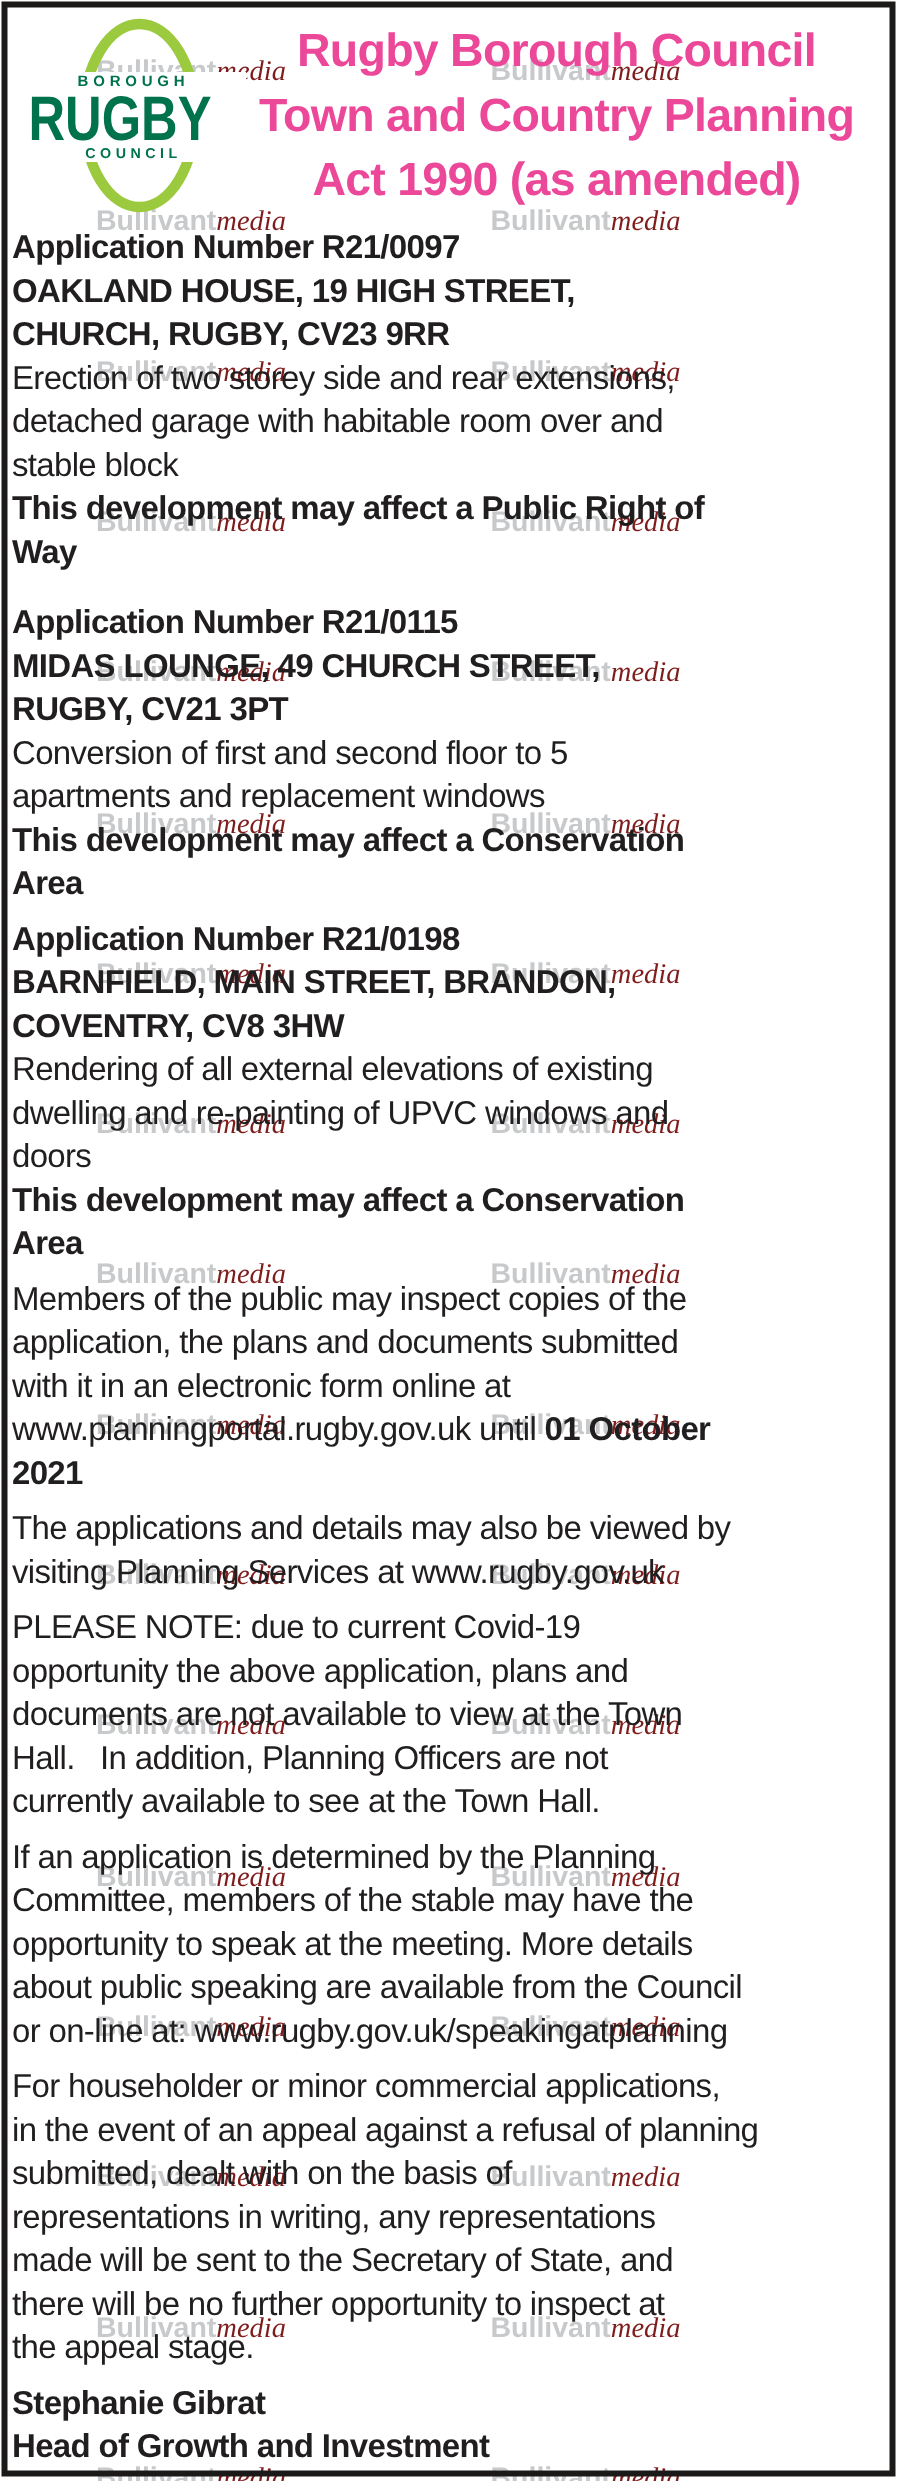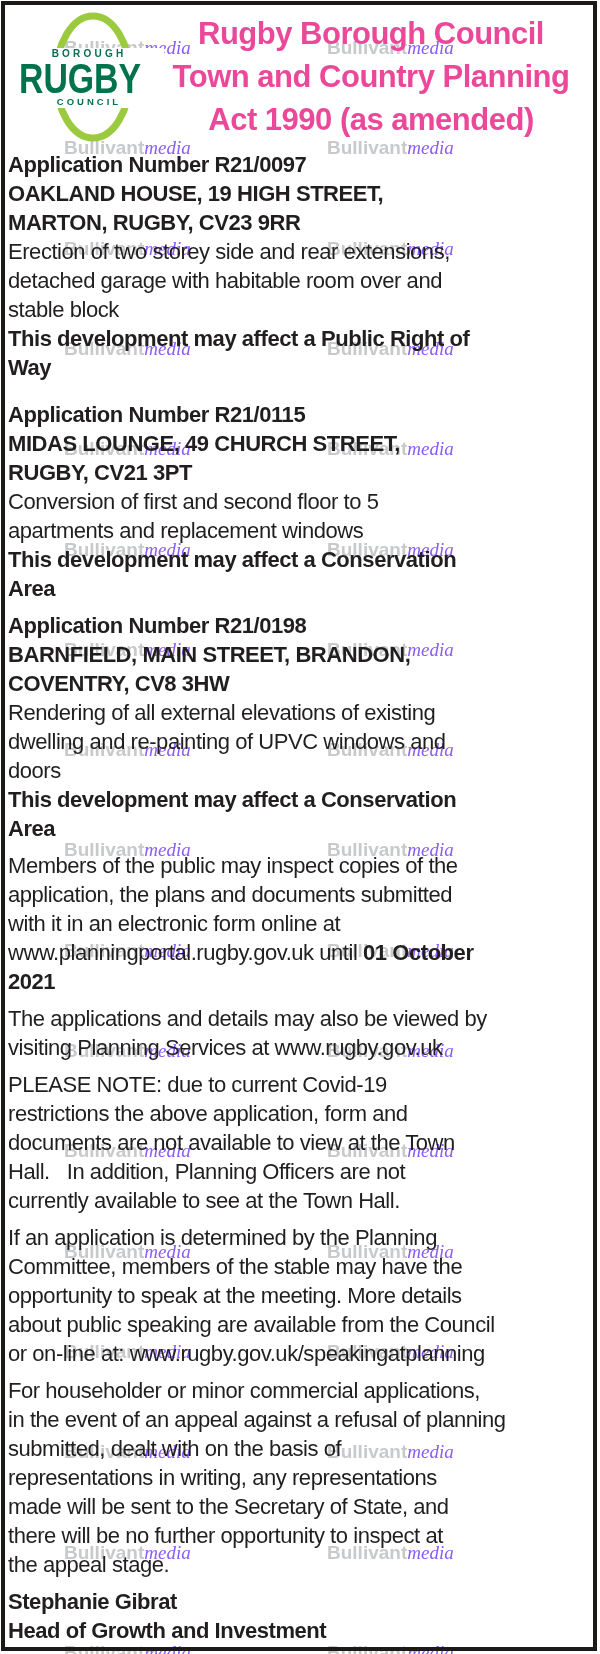--- a/index.html
+++ b/index.html
@@ -11,21 +11,21 @@
     position:absolute;left:1px;top:1px;width:596px;height:1650px;
     box-sizing:border-box;border:4px solid #1c1919;z-index:3;pointer-events:none;
   }
   .wm-layer{position:absolute;left:0;top:0;width:600px;height:1654px;z-index:1;}
   .wm{
     position:absolute;font-size:19px;font-weight:bold;color:#c7c9cb;
     letter-spacing:0;white-space:nowrap;
   }
   .wm .it{
     font-family:"Liberation Serif",serif;font-style:italic;font-weight:normal;
-    color:#8b5cf6;
+    color:#7f1d1d;
   }
   .content{position:absolute;left:0;top:0;width:600px;height:1394px;z-index:2;}
   .logo{position:absolute;left:14px;top:8px;width:150px;height:138px;}
   .title{
     position:absolute;left:150px;top:12px;width:442px;text-align:center;
     font-weight:bold;font-size:31px;line-height:43px;letter-spacing:-0.5px;color:#ec4899;
   }
   .body-col{
     position:absolute;left:8px;top:150px;width:584px;
     font-size:22px;line-height:29px;letter-spacing:-0.45px;
@@ -90,21 +90,21 @@
   <div class="title">
     <div>Rugby Borough Council</div>
     <div>Town and Country Planning</div>
     <div>Act 1990 (as amended)</div>
   </div>
 
   <div class="body-col">
       <div class="para">
         <div class="line"><span class="b">Application Number R21/0097</span></div>
         <div class="line"><span class="b">OAKLAND HOUSE, 19 HIGH STREET,</span></div>
-        <div class="line"><span class="b">MARTON, RUGBY, CV23 9RR</span></div>
+        <div class="line"><span class="b">CHURCH, RUGBY, CV23 9RR</span></div>
         <div class="line"><span>Erection of two storey side and rear extensions,</span></div>
         <div class="line"><span>detached garage with habitable room over and</span></div>
         <div class="line"><span>stable block</span></div>
         <div class="line"><span class="b">This development may affect a Public Right of</span></div>
         <div class="line"><span class="b">Way</span></div>
       </div>
       <div class="para">
         <div class="line"><span class="b">Application Number R21/0115</span></div>
         <div class="line"><span class="b">MIDAS LOUNGE, 49 CHURCH STREET,</span></div>
         <div class="line"><span class="b">RUGBY, CV21 3PT</span></div>
@@ -129,21 +129,21 @@
         <div class="line"><span>with it in an electronic form online at</span></div>
         <div class="line"><span>www.planningportal.rugby.gov.uk until </span><span class="b">01 October</span></div>
         <div class="line"><span class="b">2021</span></div>
       </div>
       <div class="para">
         <div class="line"><span>The applications and details may also be viewed by</span></div>
         <div class="line"><span>visiting Planning Services at www.rugby.gov.uk</span></div>
       </div>
       <div class="para">
         <div class="line"><span>PLEASE NOTE: due to current Covid-19</span></div>
-        <div class="line"><span>restrictions the above application, form and</span></div>
+        <div class="line"><span>opportunity the above application, plans and</span></div>
         <div class="line"><span>documents are not available to view at the Town</span></div>
         <div class="line"><span>Hall.   In addition, Planning Officers are not</span></div>
         <div class="line"><span>currently available to see at the Town Hall.</span></div>
       </div>
       <div class="para">
         <div class="line"><span>If an application is determined by the Planning</span></div>
         <div class="line"><span>Committee, members of the stable may have the</span></div>
         <div class="line"><span>opportunity to speak at the meeting. More details</span></div>
         <div class="line"><span>about public speaking are available from the Council</span></div>
         <div class="line"><span>or on-line at: www.rugby.gov.uk/speakingatplanning</span></div>

